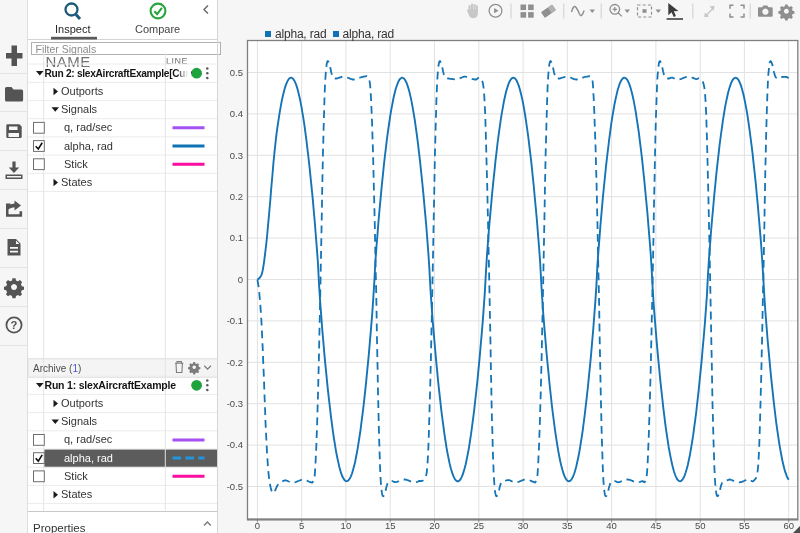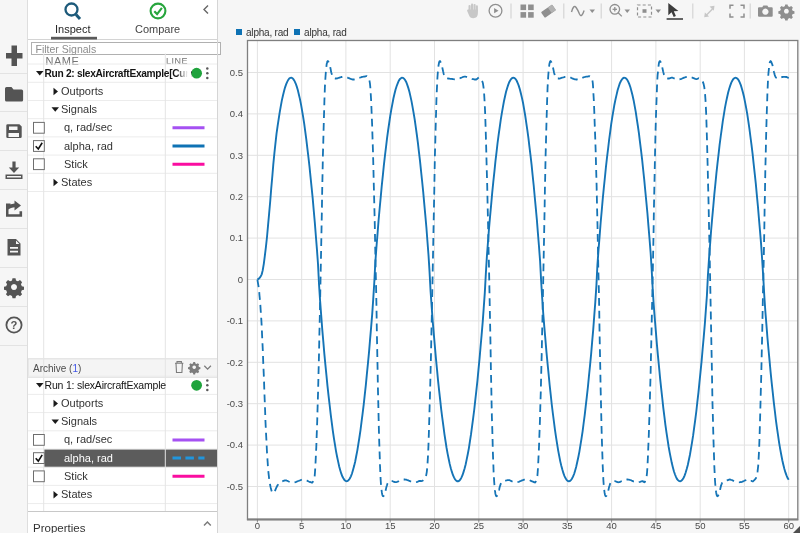--- a/index.html
+++ b/index.html
@@ -167,21 +167,21 @@
       <path d="M733.5 5.2 h-3.5 v3.5 M740.5 5.2 h3.5 v3.5 M733.5 17 h-3.5 v-3.5 M740.5 17 h3.5 v-3.5"></path>
     </g>
     <g fill="#8f8f8f">
       <path d="M759 7.2 h3.2 l1.2-1.7 h3.9 l1.2 1.7 h3.2 q1 0 1 1 v7.6 q0 1-1 1 h-12.7 q-1 0-1-1 v-7.6 q0-1 1-1 z M765.4 8.6 a3.1 3.1 0 1 0 0.01 0 z" fill-rule="evenodd"></path>
       <circle cx="765.4" cy="11.7" r="1.6" fill="#f6f6f6"></circle>
     </g>
     <g transform="translate(786.4,11.2)">
       <path fill="#8f8f8f" d="M-1.2 -6.8 h2.4 l0.4 1.8 q0.85 0.25 1.6 0.75 l1.6-1 1.7 1.7 -1 1.6 q0.5 0.75 0.75 1.6 l1.8 0.4 v2.4 l-1.8 0.4 q-0.25 0.85 -0.75 1.6 l1 1.6 -1.7 1.7 -1.6-1 q-0.75 0.5 -1.6 0.75 l-0.4 1.8 h-2.4 l-0.4-1.8 q-0.85-0.25 -1.6-0.75 l-1.6 1 -1.7-1.7 1-1.6 q-0.5-0.75 -0.75-1.6 l-1.8-0.4 v-2.4 l1.8-0.4 q0.25-0.85 0.75-1.6 l-1-1.6 1.7-1.7 1.6 1 q0.75-0.5 1.6-0.75 z M0 -2.4 a2.4 2.4 0 1 0 0.001 0 z" fill-rule="evenodd"></path>
     </g>
   </svg>
-<div class="abs" style="left:236px;top:26.5px;width:300px;height:12px;font-size:10px;letter-spacing:-0.2px;color:#333">
+<div class="abs" style="left:265px;top:26.5px;width:300px;height:12px;font-size:12px;letter-spacing:-0.2px;color:#333">
 <span style="display:inline-block;width:6px;height:6px;background:#0e72b4;margin-right:4px;vertical-align:0.5px"></span>alpha, rad
 <span style="display:inline-block;width:6px;height:6px;background:#0e72b4;margin:0 4px 0 3px;vertical-align:0.5px"></span>alpha, rad
 </div>
 
 <div id="panel" class="abs">
  <div class="abs" style="left:0;top:0;width:190px;height:39.5px;border-bottom:1px solid #d4d4d4;box-sizing:border-box">
   <svg width="190" height="40" viewBox="0 0 190 40">
    <g fill="none" stroke="#1d5a7a" stroke-width="2.3">
           <circle cx="43.5" cy="9.5" r="6"></circle>
           <line x1="48" y1="14.5" x2="52" y2="19" stroke-width="3"></line>
@@ -190,21 +190,21 @@
           <circle cx="130" cy="11" r="7.4"></circle>
           <path d="M126.3 11.2 l2.8 2.9 4.8 -6.2"></path>
         </g>
    <path d="M180 5.5 l-4 4 4 4" stroke="#666" fill="none" stroke-width="1.4"></path>
    <rect x="23" y="36.8" width="46" height="2.7" fill="#5a5a5a"></rect>
   </svg>
   <div class="t" style="left:27px;top:23px;color:#262626">Inspect</div>
   <div class="t" style="left:107px;top:23px;color:#444">Compare</div>
  </div>
  <div class="abs" style="left:2.5px;top:41.5px;width:184px;height:11.5px;border:1px solid #b0b0b0;background:#fff;font-size:10.5px;color:#8c8c8c;padding-left:4px;line-height:12px">Filter Signals</div>
- <div class="t" style="left:17.5px;top:54.5px;font-size:11px;color:#737373;letter-spacing:0.5px">NAME</div>
+ <div class="t" style="left:17.5px;top:54.5px;font-size:15px;color:#737373;letter-spacing:0.5px">NAME</div>
  <div class="t" style="left:138px;top:54.5px;font-size:9px;color:#737373;letter-spacing:0.5px">LINE</div>
 </div>
 <svg id="panelsvg" style="left:0;top:0" width="218" height="533" viewBox="0 0 218 533">
     <rect x="28" y="358.8" width="190" height="18.4" fill="#f4f4f4" stroke="#dcdcdc" stroke-width="1"></rect>
     <rect x="28" y="511.5" width="190" height="21.5" fill="#ffffff"></rect>
     <line x1="28" y1="511.5" x2="218" y2="511.5" stroke="#c8c8c8"></line>
     <rect x="44.3" y="449.2" width="172.7" height="18" fill="#5c5c5c"></rect>
     <line x1="28" y1="64" x2="217" y2="64" stroke="#ececec" stroke-width="1"></line>
     <line x1="28" y1="82.3" x2="217" y2="82.3" stroke="#ececec" stroke-width="1"></line>
     <line x1="28" y1="100.5" x2="217" y2="100.5" stroke="#ececec" stroke-width="1"></line>
@@ -265,21 +265,21 @@
 <div id="rowtext">
  <div class="t" style="left:44.5px;top:66.5px;font-weight:bold;color:#141414;font-size:10.2px;letter-spacing:-0.3px;width:147px;overflow:hidden">Run 2: slexAircraftExample[Current]</div>
  <div class="abs" style="left:176px;top:65px;width:15px;height:16px;background:linear-gradient(90deg,rgba(255,255,255,0),#fff 80%)"></div>
  <div class="t" style="left:61px;top:85px">Outports</div>
  <div class="t" style="left:61px;top:103.2px">Signals</div>
  <div class="t" style="left:64px;top:121.4px">q, rad/sec</div>
  <div class="t" style="left:64px;top:139.6px">alpha, rad</div>
  <div class="t" style="left:64px;top:157.8px">Stick</div>
  <div class="t" style="left:61px;top:176px">States</div>
  <div class="t" style="left:33px;top:361.5px;font-size:10px;color:#4d4d4d;z-index:3">Archive (<span style="color:#4257e8">1</span>)</div>
- <div class="t" style="left:44.5px;top:378.8px;font-weight:normal;color:#141414;font-size:10.5px;letter-spacing:-0.2px">Run 1: slexAircraftExample</div>
+ <div class="t" style="left:44.5px;top:378.8px;font-weight:bold;color:#141414;font-size:10.5px;letter-spacing:-0.2px">Run 1: slexAircraftExample</div>
  <div class="t" style="left:61px;top:397px">Outports</div>
  <div class="t" style="left:61px;top:415.2px">Signals</div>
  <div class="t" style="left:64px;top:433.4px">q, rad/sec</div>
  <div class="t" style="left:64px;top:451.6px;color:#fff">alpha, rad</div>
  <div class="t" style="left:64px;top:469.8px">Stick</div>
  <div class="t" style="left:61px;top:488px">States</div>
  <div class="t" style="left:33px;top:522px;font-size:11.5px;z-index:3">Properties</div>
 </div>
 <div class="abs" style="left:217px;top:0;width:1px;height:533px;background:#d5d5d5"></div>
 <svg style="left:793px;top:526px" width="7" height="7">

